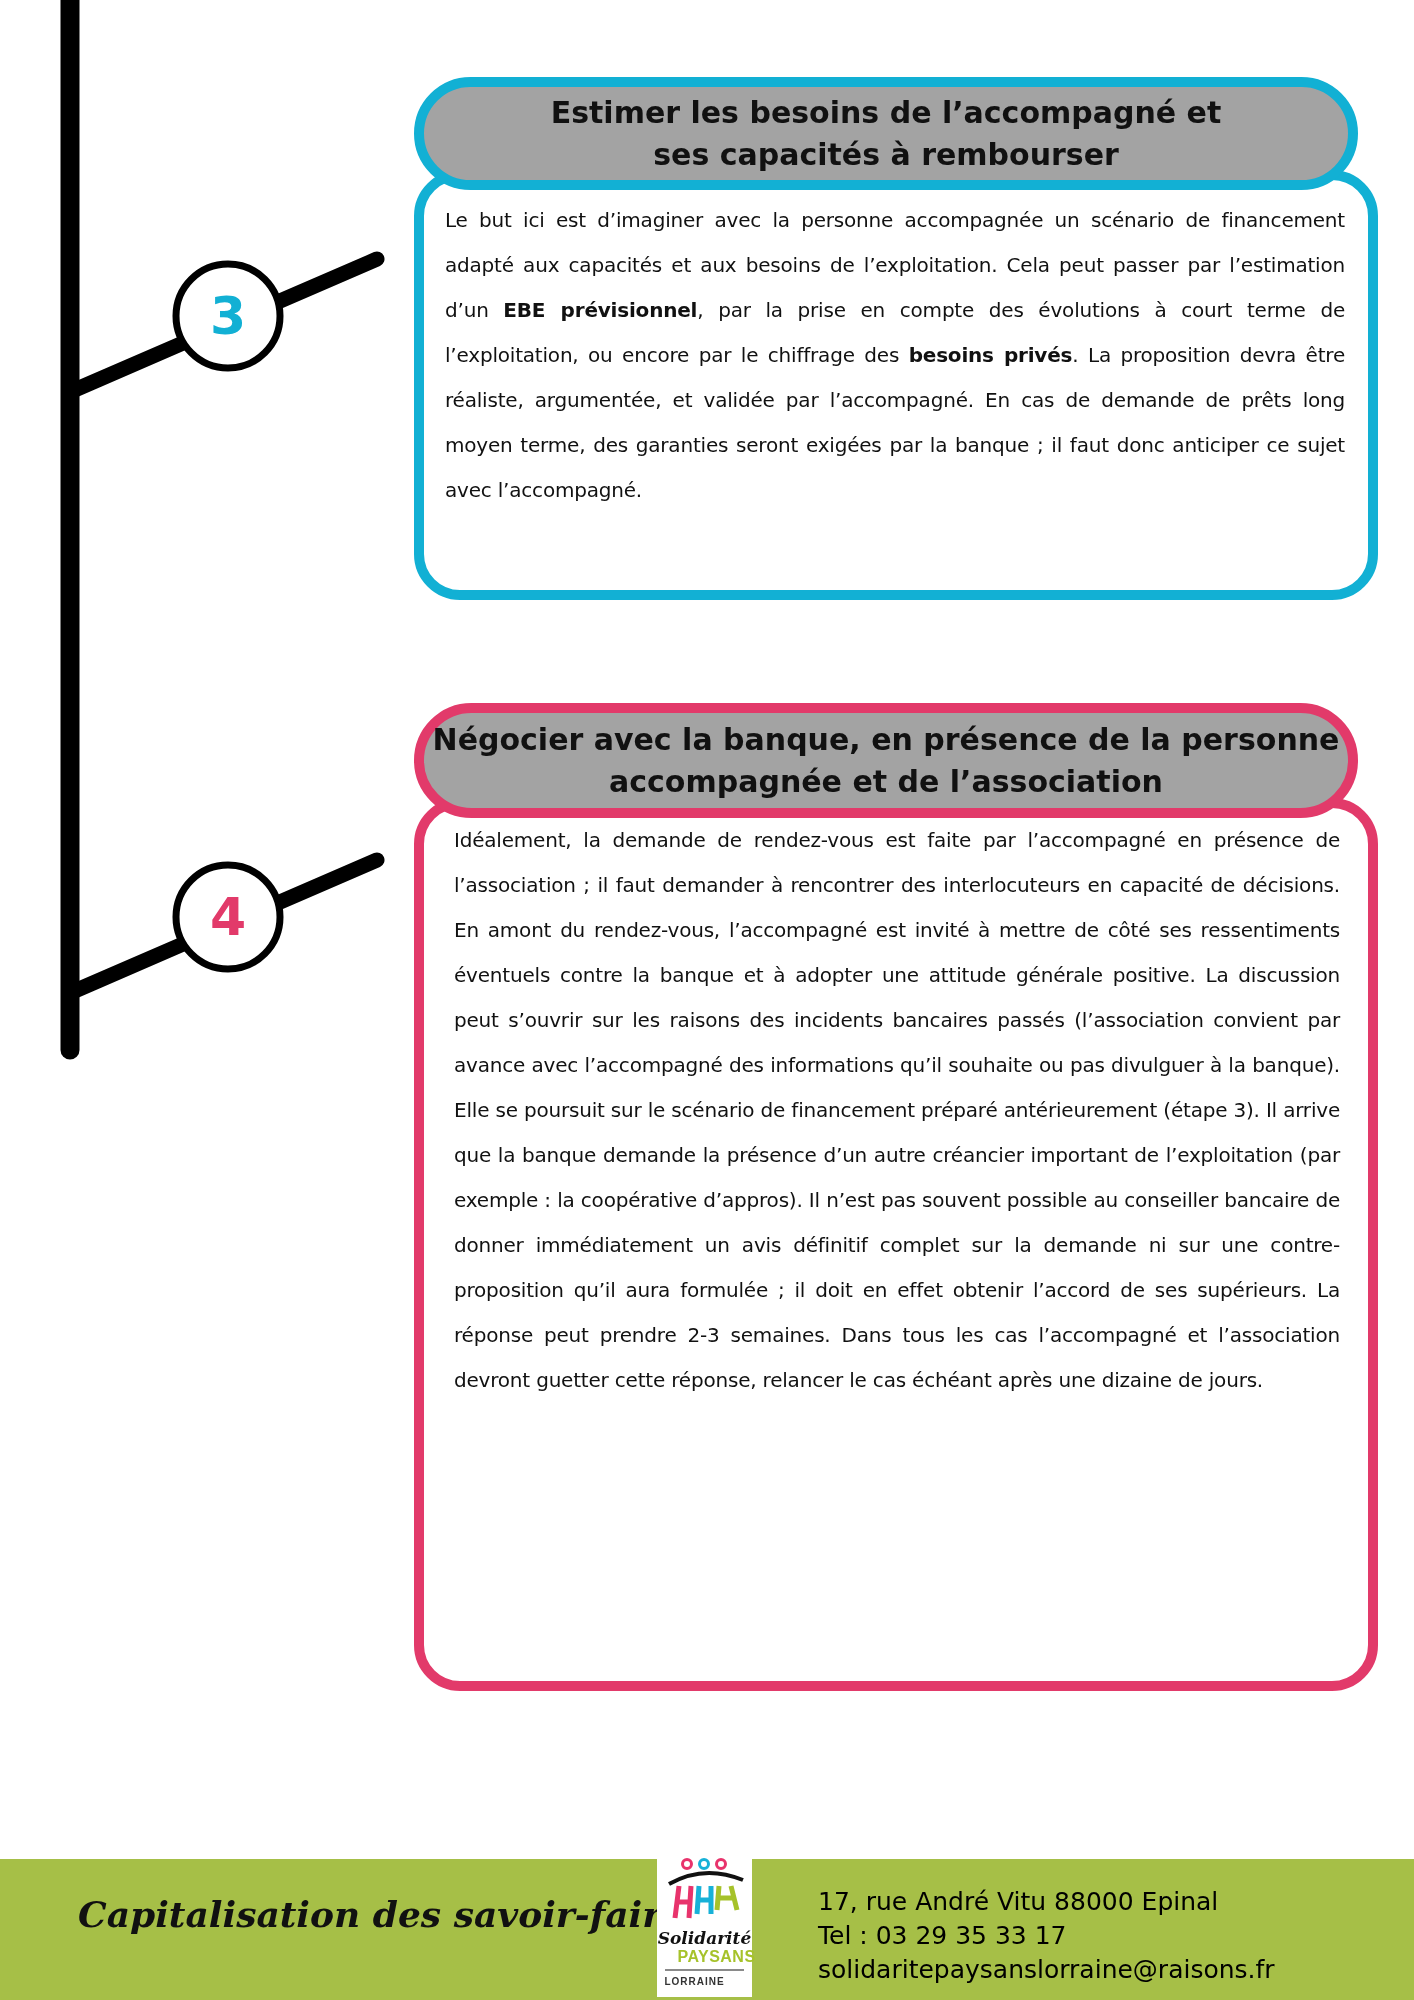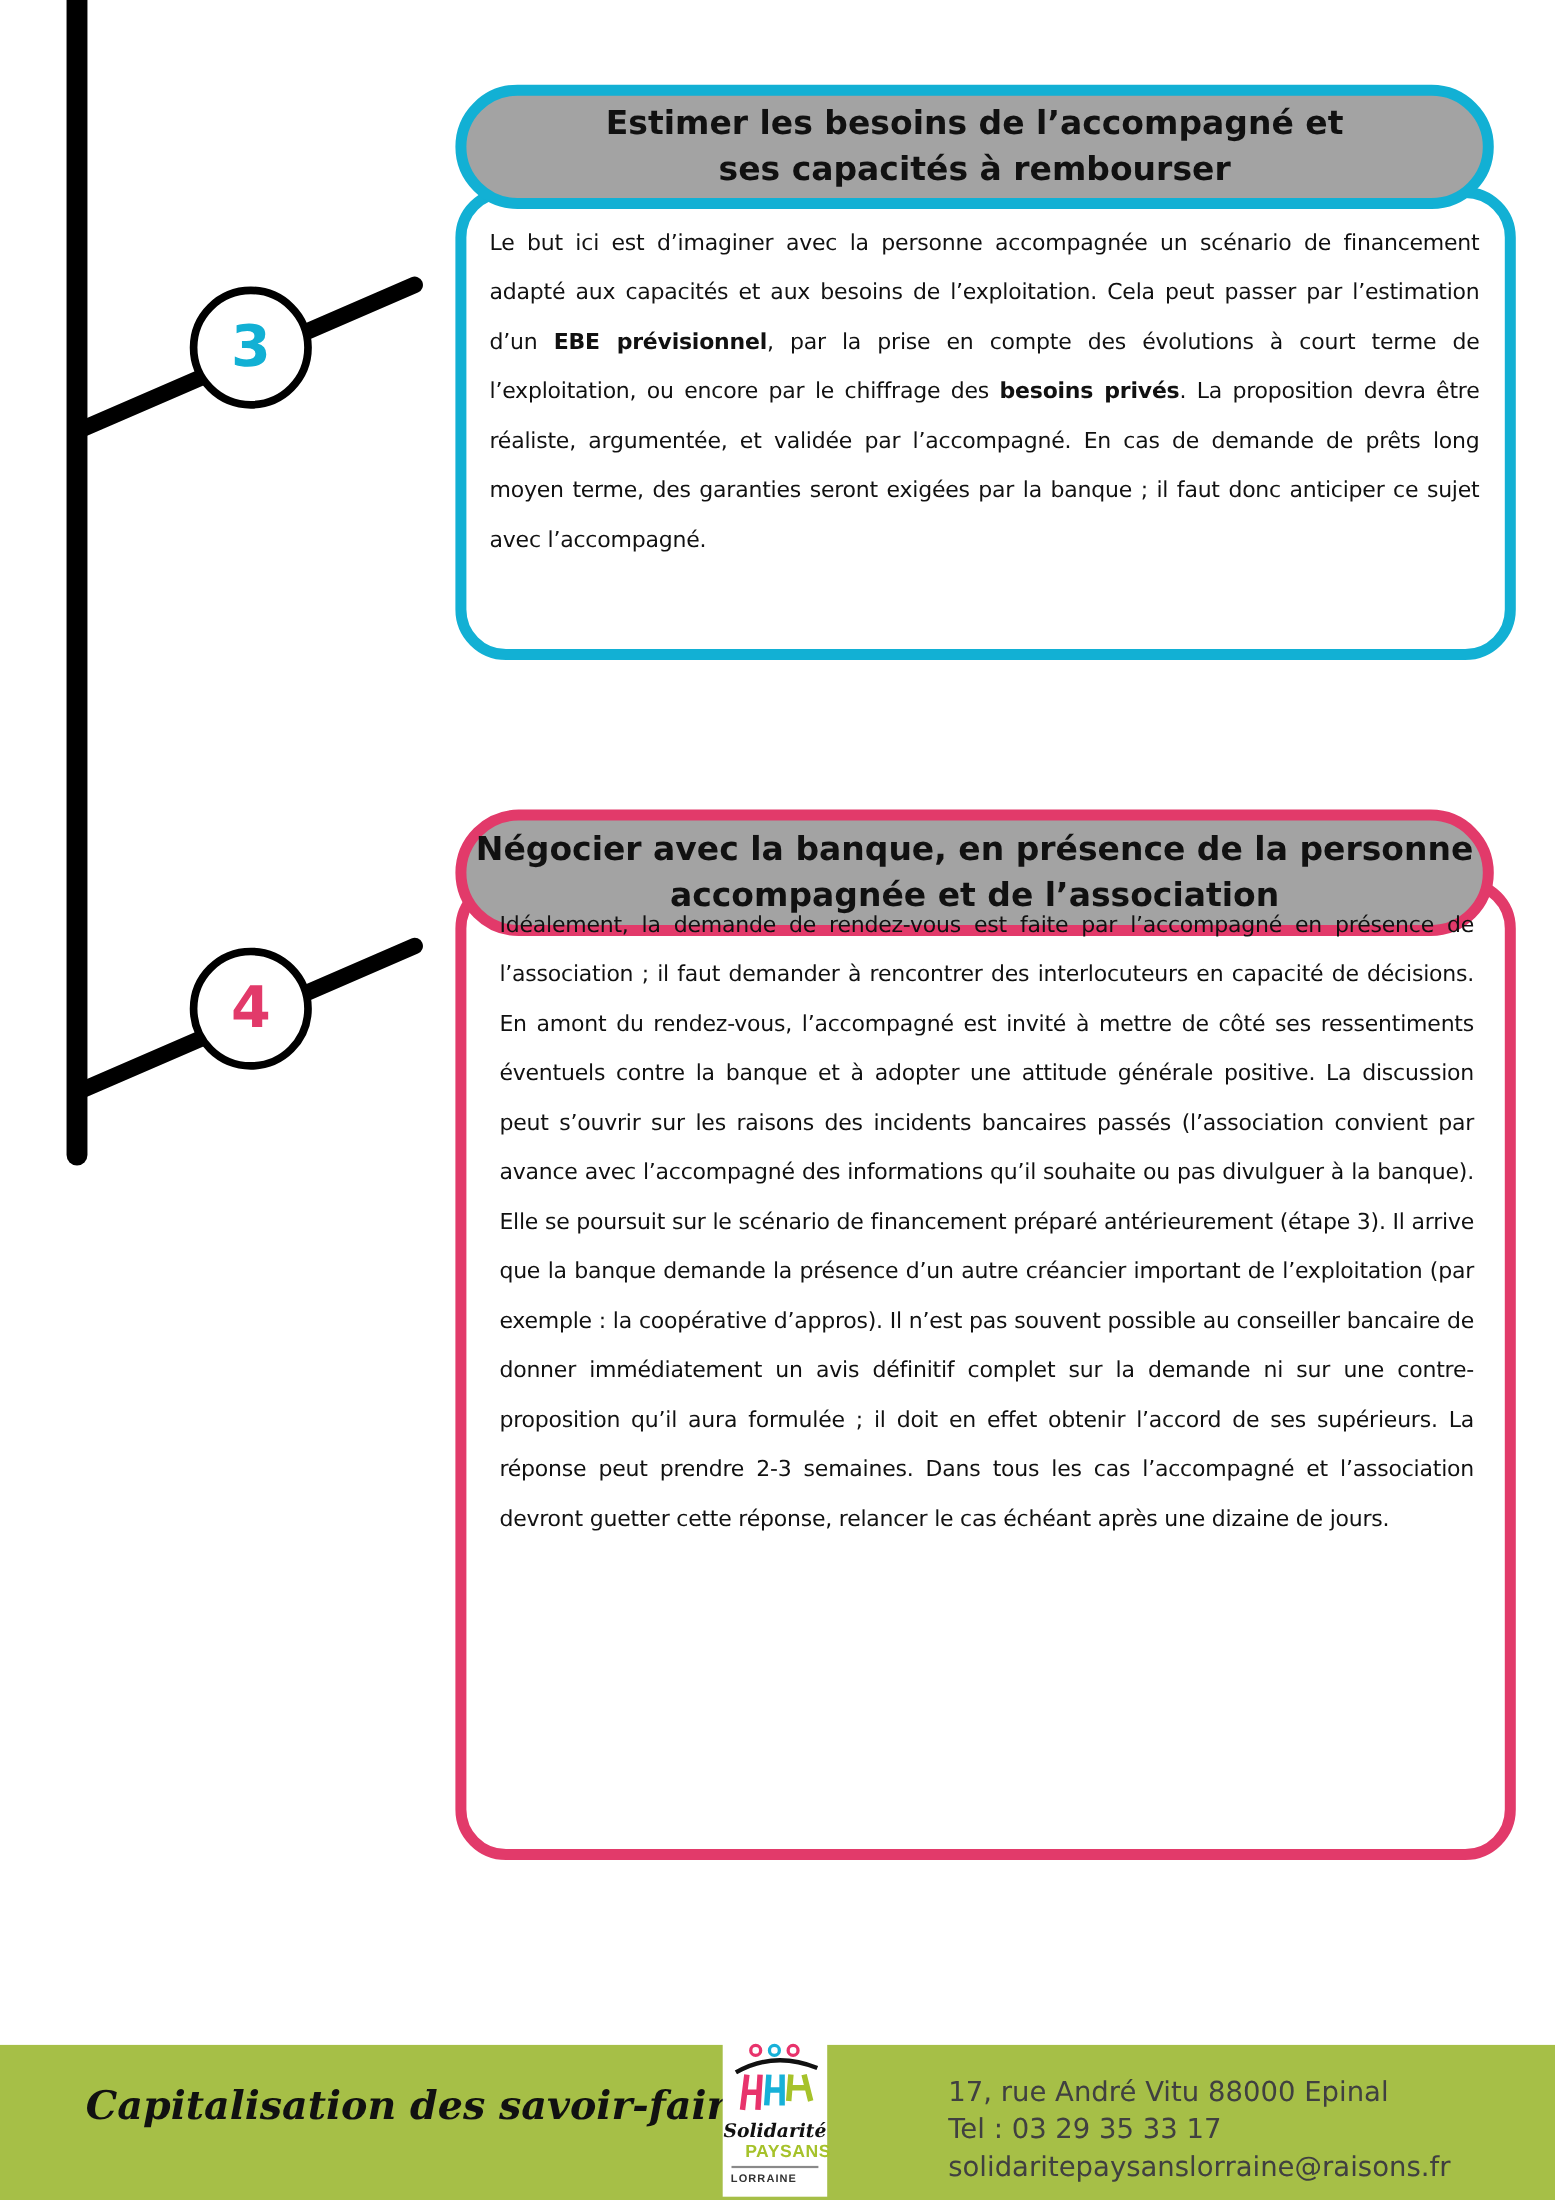--- a/index.html
+++ b/index.html
@@ -57,21 +57,21 @@
       color: #a6c22a; letter-spacing: 0.5px;
     }
     .logo-rule { position: absolute; left: 8px; width: 79px; top: 119px; height: 2px; background: #8a8a8a; }
     .logo-word3 {
       position: absolute; left: 0; width: 75px; top: 126px; text-align: center;
       font-family: "Liberation Sans", sans-serif; font-weight: bold; font-size: 10px;
       color: #333; letter-spacing: 1px;
     }
     .contact {
       position: absolute; left: 818px; top: 26px; font-size: 25px; line-height: 34px;
-      color: #404040; font-family: "DejaVu Sans", sans-serif; margin-left: 44px;
+      color: #000000; font-family: "DejaVu Sans", sans-serif;
     }
     .contact div { white-space: nowrap; }
   </style>
 </head>
 <body>
 
 <svg class="timeline" viewBox="0 0 1414 1100">
   <line x1="70" y1="0" x2="70" y2="1050" stroke="#000" stroke-width="19" stroke-linecap="round"></line>
   <line x1="70" y1="392" x2="377" y2="259" stroke="#000" stroke-width="15" stroke-linecap="round"></line>
   <circle cx="228" cy="316" r="52" fill="#fff" stroke="#000" stroke-width="7"></circle>
@@ -87,21 +87,21 @@
     <div>
       <div>Estimer les besoins de l’accompagné et</div>
       <div>ses capacités à rembourser</div>
     </div>
   </div>
   <div class="body-box" style="top:170px; height:430px; border-color:#12b0d4;"></div>
   <div class="body-text" id="body-3" style="left:445px; top:198px; width:900px;"><span>Le but ici est d’imaginer avec la personne accompagnée un scénario de financement adapté aux capacités et aux besoins de l’exploitation. Cela peut passer par l’estimation d’un </span><b>EBE prévisionnel</b><span>, par la prise en compte des évolutions à court terme de l’exploitation, ou encore par le chiffrage des </span><b>besoins privés</b><span>. La proposition devra être réaliste, argumentée, et validée par l’accompagné. En cas de demande de prêts long moyen terme, des garanties seront exigées par la banque ; il faut donc anticiper ce sujet avec l’accompagné.</span></div>
 </section>
 
 <section>
-  <div class="title-box" style="top:703px; height:115px; border-color:#e23a6a;margin-top:33px;">
+  <div class="title-box" style="top:703px; height:115px; border-color:#e23a6a;">
     <div>
       <div>Négocier avec la banque, en présence de la personne</div>
       <div>accompagnée et de l’association</div>
     </div>
   </div>
   <div class="body-box" style="top:798px; height:893px; border-color:#e23a6a;"></div>
   <div class="body-text" id="body-4" style="left:454px; top:818px; width:886px;"><span>Idéalement, la demande de rendez-vous est faite par l’accompagné en présence de l’association ; il faut demander à rencontrer des interlocuteurs en capacité de décisions. En amont du rendez-vous, l’accompagné est invité à mettre de côté ses ressentiments éventuels contre la banque et à adopter une attitude générale positive. La discussion peut s’ouvrir sur les raisons des incidents bancaires passés (l’association convient par avance avec l’accompagné des informations qu’il souhaite ou pas divulguer à la banque). Elle se poursuit sur le scénario de financement préparé antérieurement (étape 3). Il arrive que la banque demande la présence d’un autre créancier important de l’exploitation (par exemple : la coopérative d’appros). Il n’est pas souvent possible au conseiller bancaire de donner immédiatement un avis définitif complet sur la demande ni sur une contre-proposition qu’il aura formulée ; il doit en effet obtenir l’accord de ses supérieurs. La réponse peut prendre 2-3 semaines. Dans tous les cas l’accompagné et l’association devront guetter cette réponse, relancer le cas échéant après une dizaine de jours.</span></div>
 </section>
 
 <footer class="footer">

